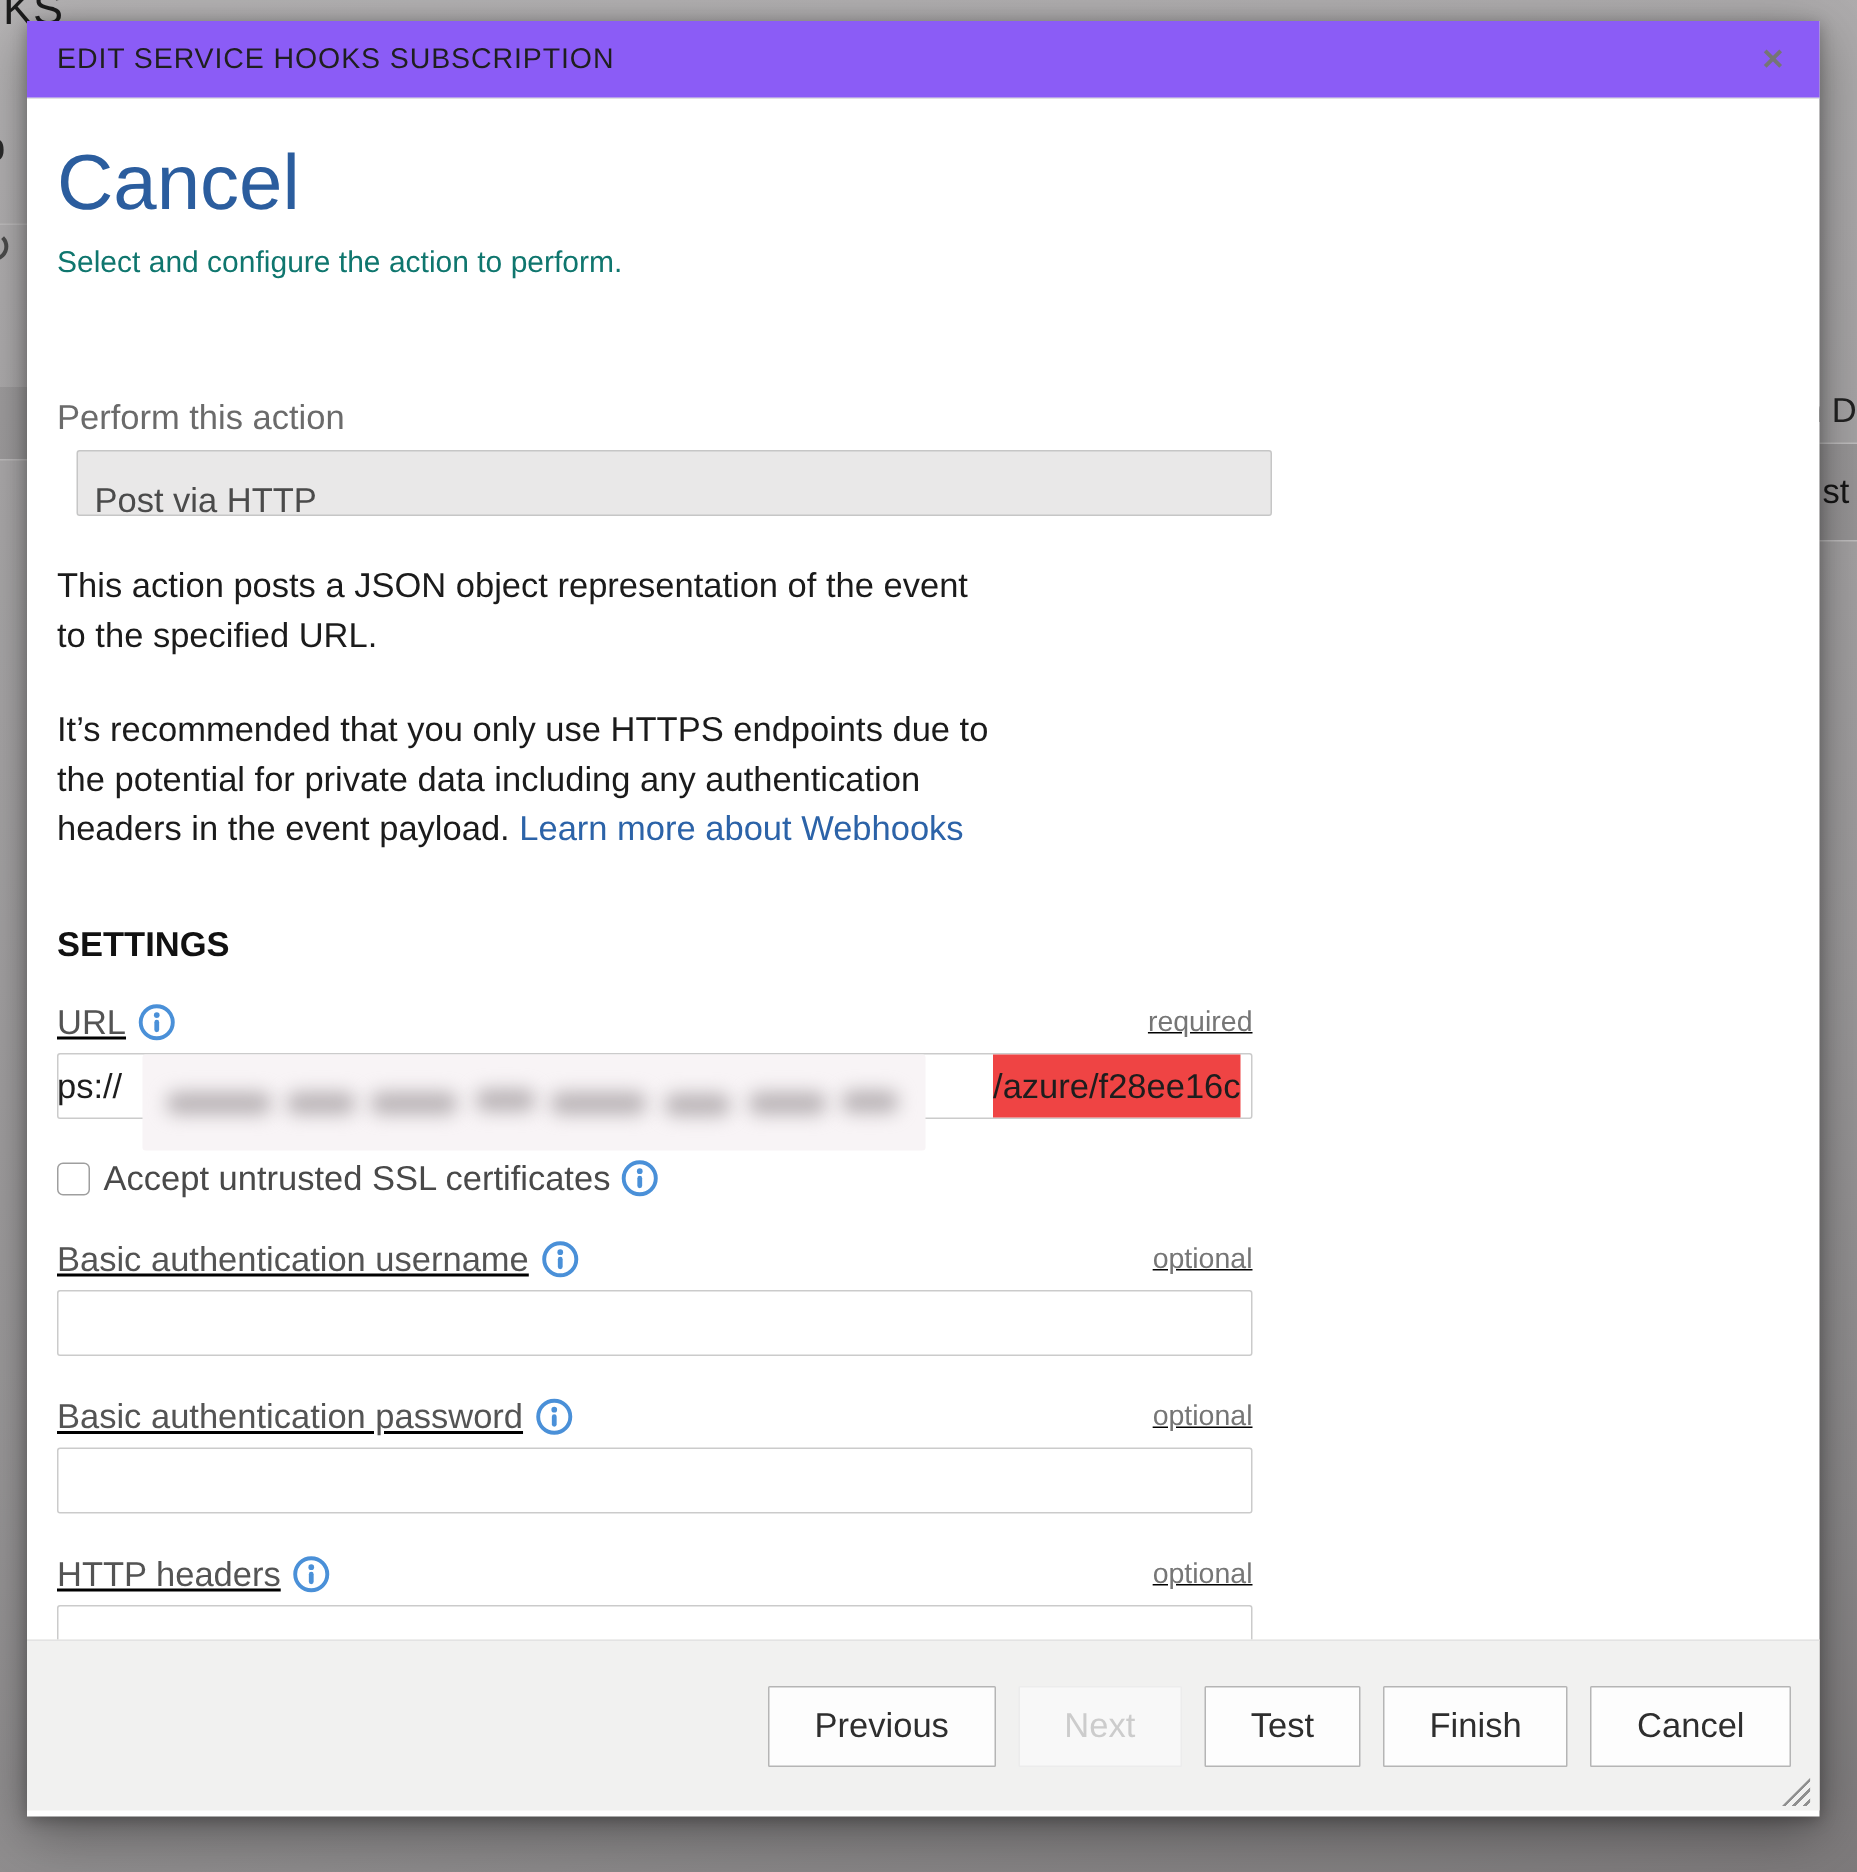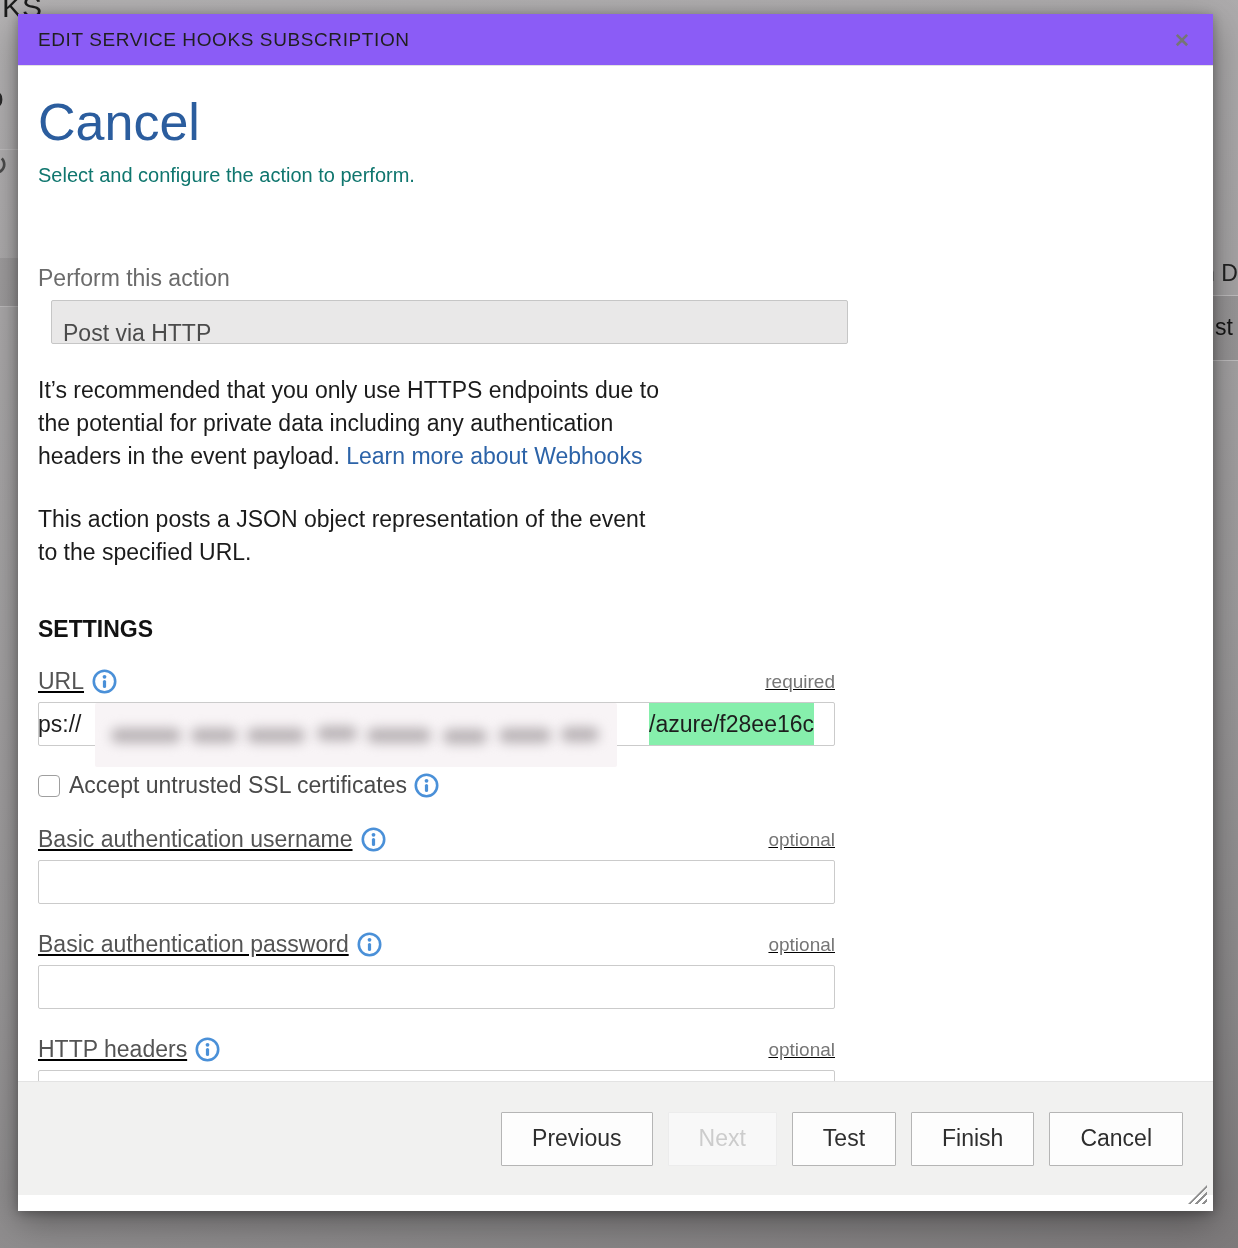--- a/index.html
+++ b/index.html
@@ -64,21 +64,21 @@
     background:#fff;border:1px solid #cbcbcb;border-radius:2px;
     font-size:23px;color:#1d1d1d;padding:0 10px;font-family:"Liberation Sans","DejaVu Sans",sans-serif;
   }
   .url-wrap{position:relative;width:797px;}
   .url-box{
     margin-top:7px;width:797px;height:44px;box-sizing:border-box;position:relative;
     background:#fff;border:1px solid #cbcbcb;border-radius:2px;
     font-size:23px;color:#1d1d1d;line-height:42px;padding:0 8px;white-space:nowrap;
   }
   .url-start{margin-left:-9px;}
-  .url-end{position:absolute;right:20px;top:0;background:#86efac;}
+  .url-end{position:absolute;right:7px;top:0;background:#ef4444;}
   .blur-patch{
     position:absolute;left:57px;top:1px;width:522px;height:64px;
     background:#f8f4f6;border-radius:2px;overflow:hidden;z-index:3;
   }
   .blur-patch i{
     position:absolute;top:25px;height:15px;background:#b9b3b6;border-radius:7px;
     filter:blur(6px);display:block;
   }
   .blur-patch i:nth-child(1){left:16px;width:70px;}
   .blur-patch i:nth-child(2){left:96px;width:46px;}
@@ -89,23 +89,23 @@
   .blur-patch i:nth-child(7){left:404px;width:52px;}
   .blur-patch i:nth-child(8){left:466px;width:38px;top:24px;}
   .checkbox-row{display:flex;align-items:center;margin-top:26px;gap:9px;}
   .checkbox{
     width:22px;height:22px;box-sizing:border-box;background:#fff;
     border:1.5px solid #9f9f9f;border-radius:4px;flex:0 0 auto;
   }
   .cb-label{font-size:23px;color:#494949;display:flex;align-items:center;gap:4px;}
   
   .footer{
-    position:absolute;left:0;right:0;bottom:16px;height:114px;
+    position:absolute;left:0;right:0;bottom:4px;height:114px;
     background:#f1f1f0;border-top:1px solid #e3e3e3;box-sizing:border-box;
-    display:flex;align-items:center;justify-content:flex-end;gap:15px;padding-right:30px;
+    display:flex;align-items:center;justify-content:flex-end;gap:15px;padding-right:19px;
   }
   .btn{
     height:54px;min-width:100px;padding:0 30px;box-sizing:border-box;
     background:#fdfdfd;border:1px solid #b5b5b5;border-radius:1px;
     font-size:23px;color:#2e2e2e;cursor:pointer;
     font-family:"Liberation Sans","DejaVu Sans",sans-serif;
   }
   .btn.disabled{background:#f8f8f8;border-color:#ececec;color:#cccccc;cursor:default;}
   .grip{
     position:absolute;right:6px;bottom:7px;width:19px;height:19px;
@@ -137,29 +137,29 @@
 
   <div class="content">
 
     <h1 class="action">Cancel</h1>
     <p class="subtitle">Select and configure the action to perform.</p>
 
     <label class="perform-label">Perform this action</label>
     <div class="action-select">Post via HTTP</div>
 
     <p class="desc">
+      <span class="ln">This action posts a JSON object representation of the event</span>
+      <span class="ln">to the specified URL.</span>
+    </p>
+
+    <p class="desc">
       <span class="ln">It’s recommended that you only use HTTPS endpoints due to</span>
       <span class="ln">the potential for private data including any authentication</span>
       <span class="ln-inline">headers in the event payload.</span>
       <a class="link" href="#">Learn more about Webhooks</a>
-    </p>
-
-    <p class="desc">
-      <span class="ln">This action posts a JSON object representation of the event</span>
-      <span class="ln">to the specified URL.</span>
     </p>
 
     <h2 class="settings-h">SETTINGS</h2>
 
     <div class="label-row first">
       <span class="f-label">
         <span>URL</span>
         <svg class="info-ic" viewBox="0 0 25 25">
           <circle cx="12.5" cy="12.5" r="10.7" fill="none" stroke="#4a90d8" stroke-width="2.6"></circle>
           <circle cx="12.5" cy="7.8" r="1.9" fill="#4a90d8"></circle>

